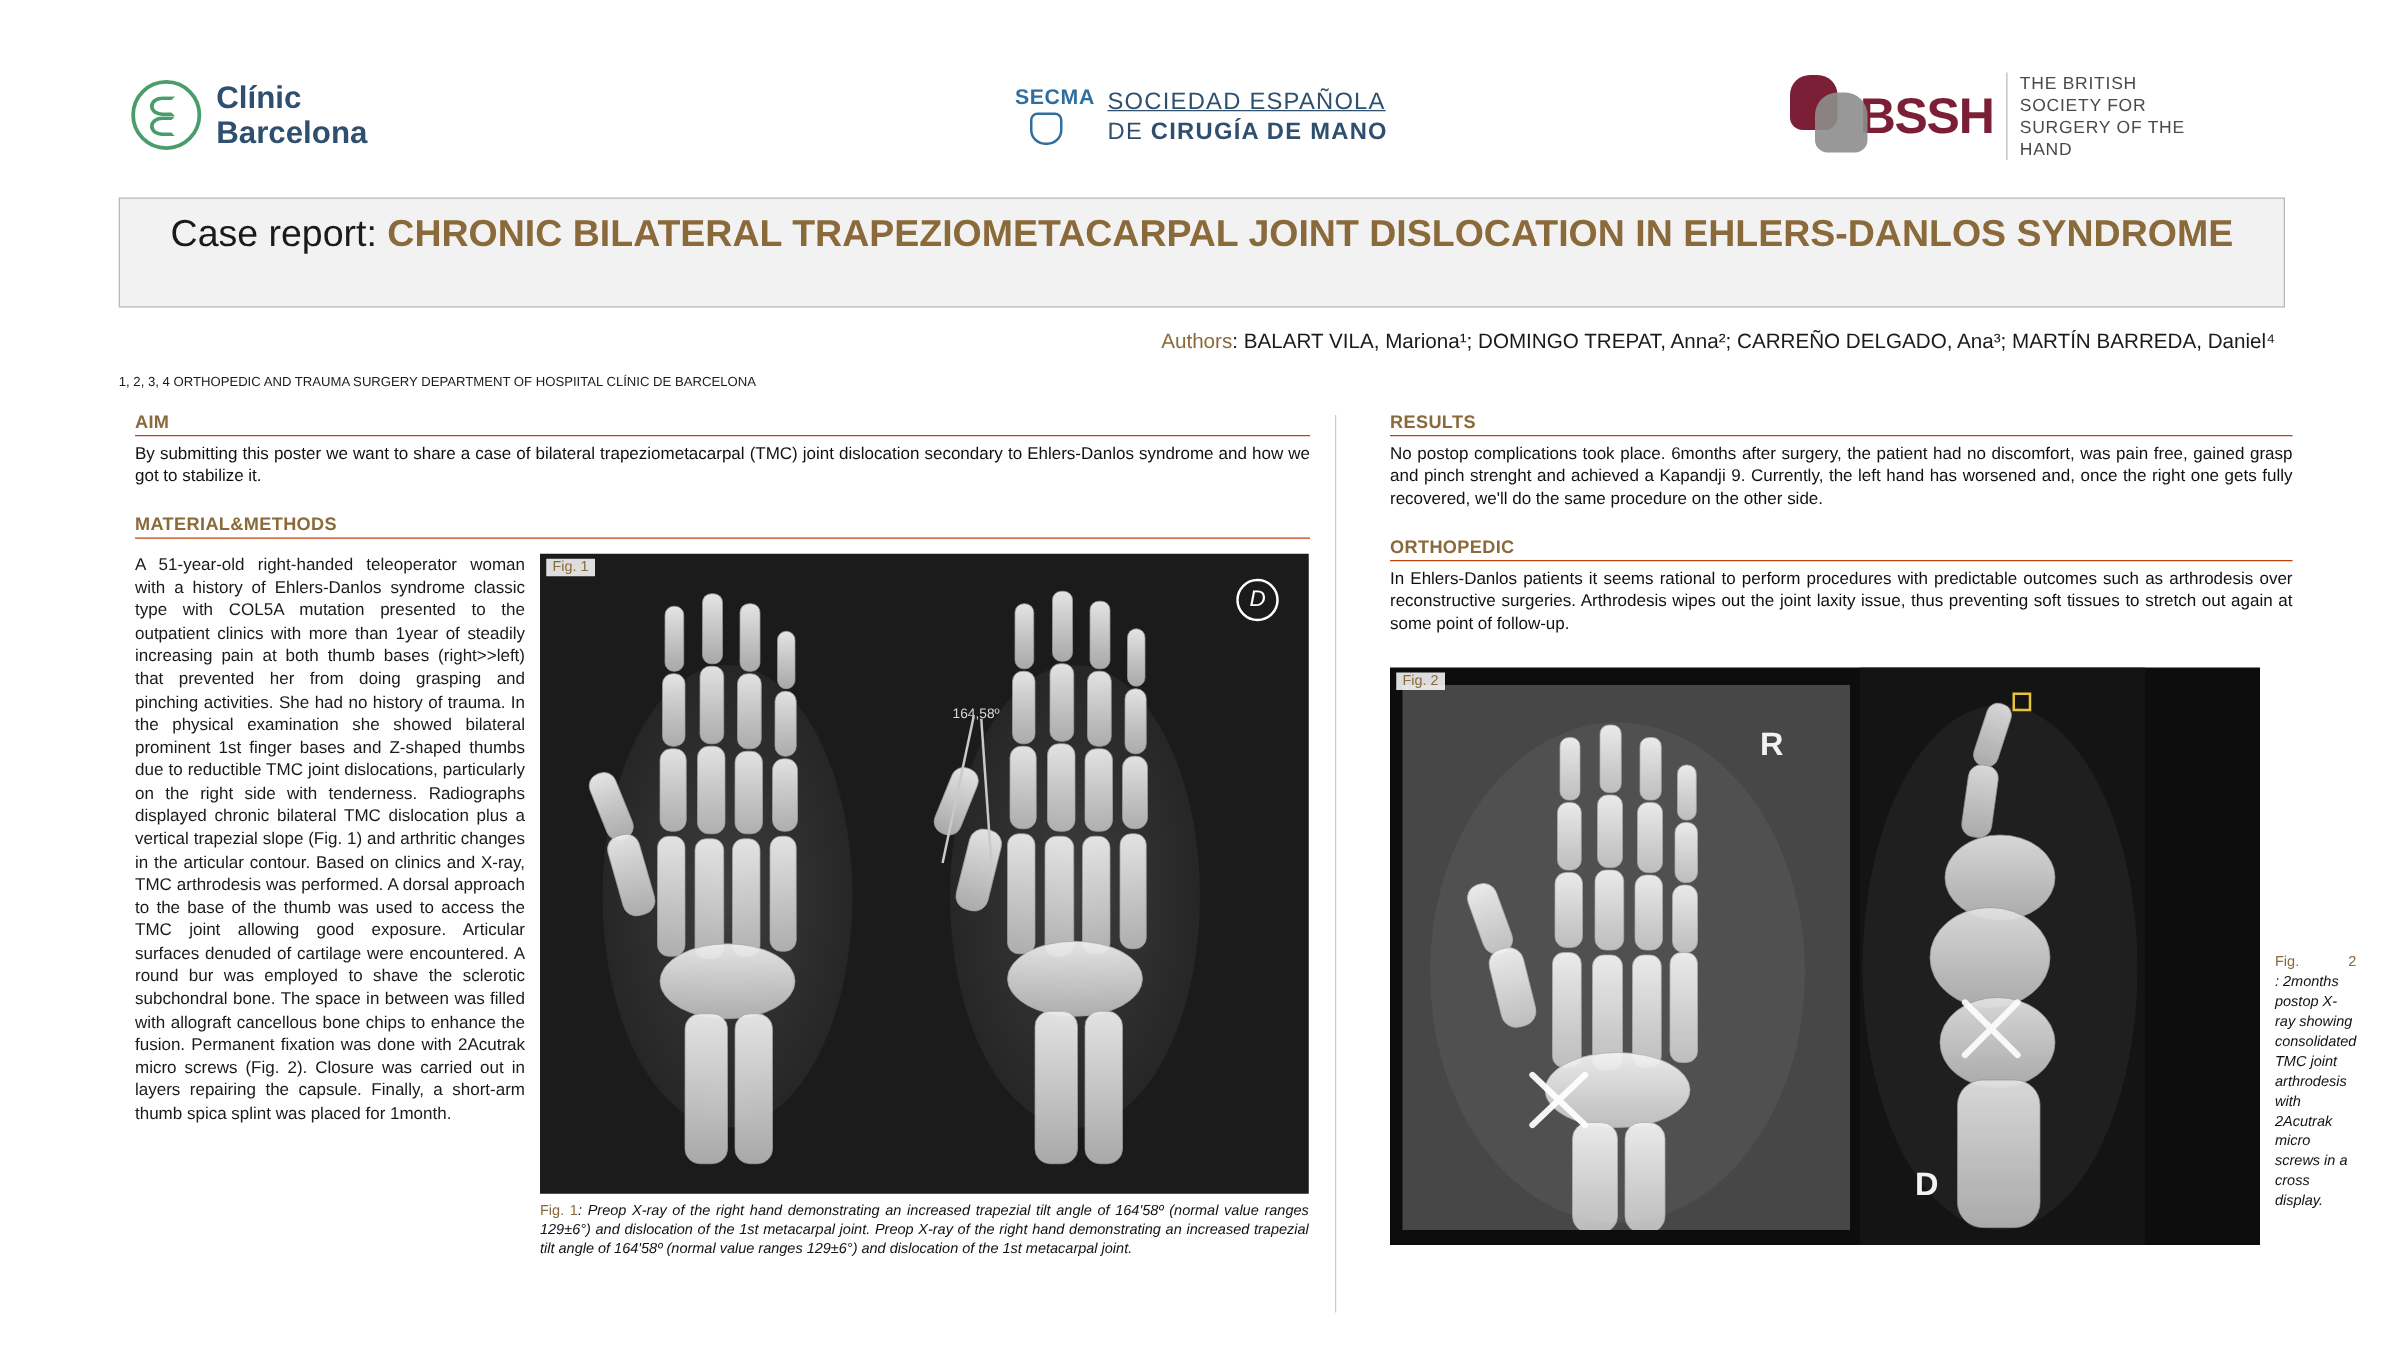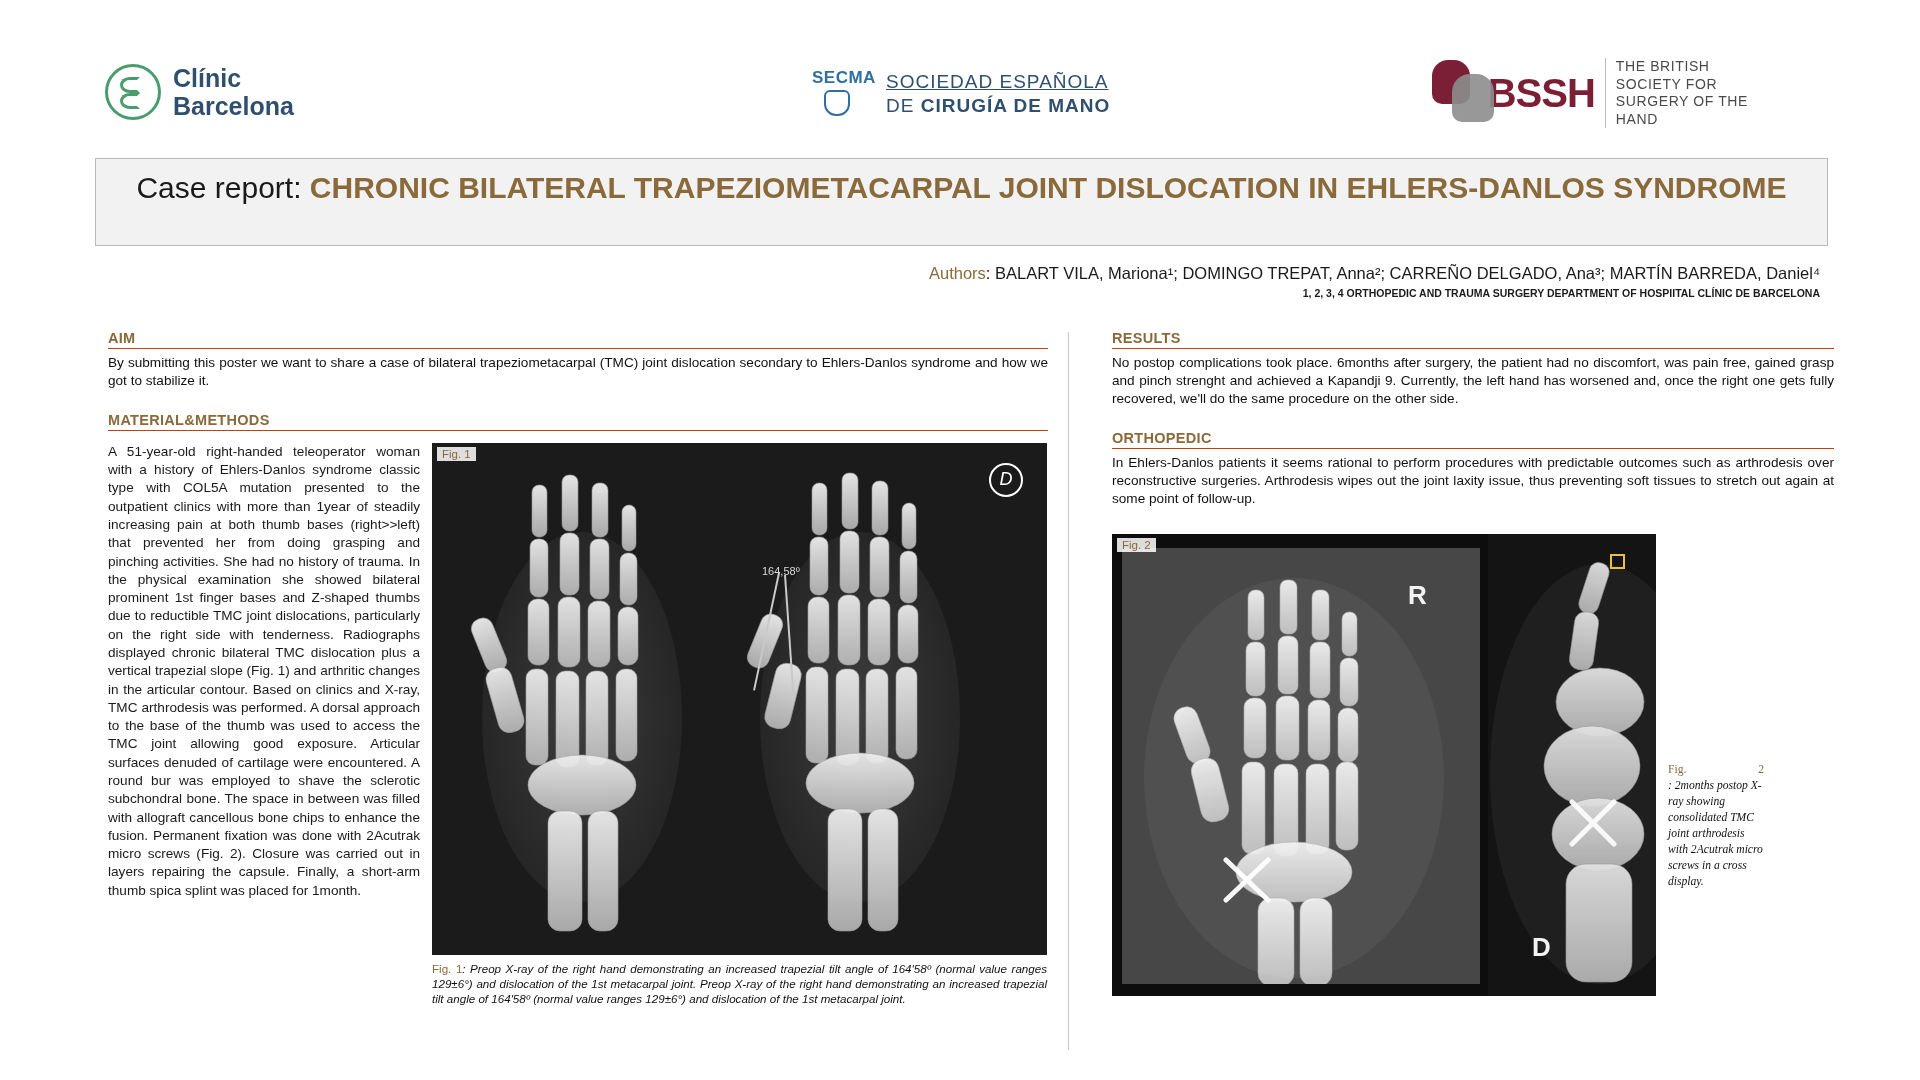--- a/index.html
+++ b/index.html
@@ -168,28 +168,26 @@
     text-align: right;
     font-size: 16.5px;
     color: #1a1a1a;
     padding-right: 8px;
     box-sizing: border-box;
   }
   .authors .lbl { color: #8a6a3a; }
   .affil {
     position: absolute;
     left: 95px;
-    top: 287px;
+    top: 300px;
     width: 1733px;
-    text-align: right;
     font-size: 10.5px;
     color: #1a1a1a;
     padding-right: 8px;
     box-sizing: border-box;
-    font-weight: bold;
   }
 
   
   .col-left {
     position: absolute;
     left: 108px;
     top: 330px;
     width: 940px;
   }
   .col-right {
@@ -308,21 +306,21 @@
   .fig-cap .tag { color: #8a6a3a; font-style: normal; }
 
   
   .fig2-row {
     display: flex;
     align-items: flex-start;
     margin-top: 26px;
   }
   .fig2 {
     position: relative;
-    width: 544px;
+    width: 696px;
     height: 462px;
     background: #0d0d0d;
     overflow: hidden;
     flex: none;
   }
   .fig2 .panel-a {
     position: absolute;
     left: 10px; top: 14px;
     width: 358px; height: 436px;
     background: #3b3b3b;
@@ -357,21 +355,20 @@
     z-index: 6;
   }
   .fig2-cap {
     width: 96px;
     margin-left: 12px;
     font-size: 11.6px;
     line-height: 1.38;
     font-style: italic;
     color: #111;
     padding-top: 228px;
-    font-family: Liberation Serif, serif;
   }
   .fig2-cap .tag { color: #8a6a3a; font-style: normal; }
   .fig2-cap .tagline {
     display: flex;
     justify-content: space-between;
   }
   .mt22 { margin-top: 22px; }
 </style>
 </head>
 <body>

